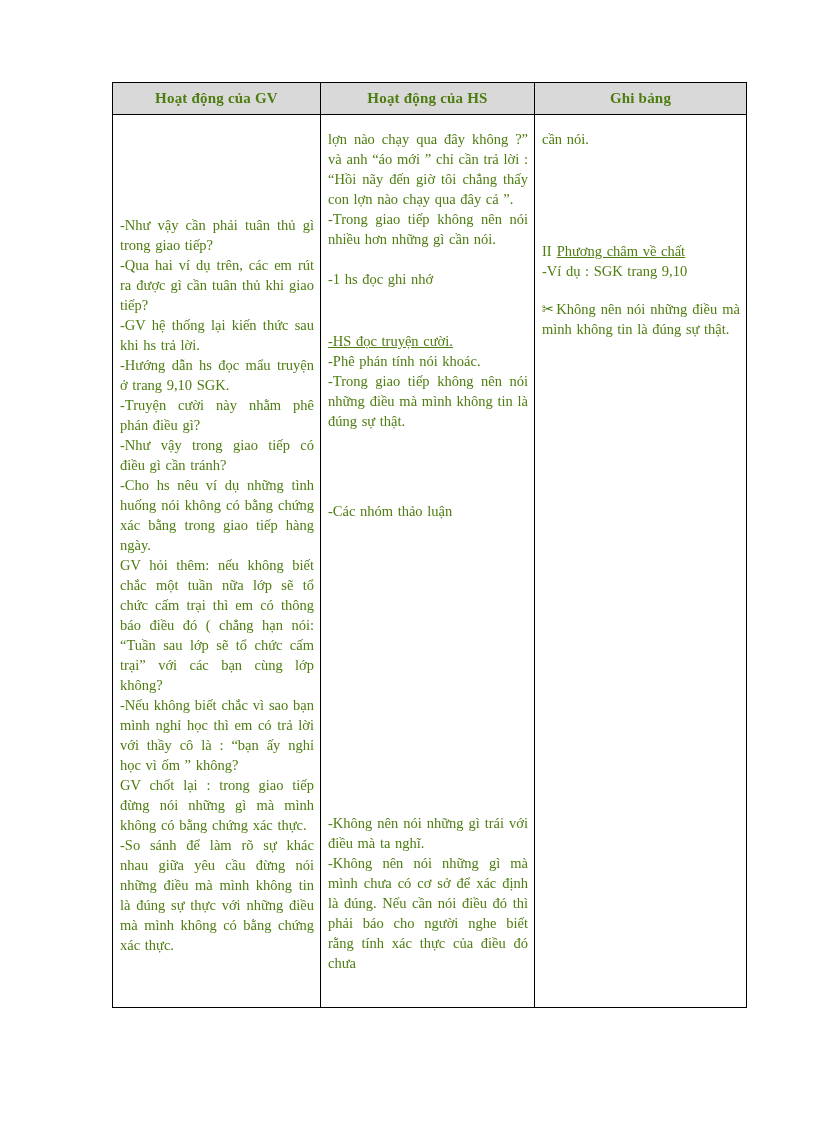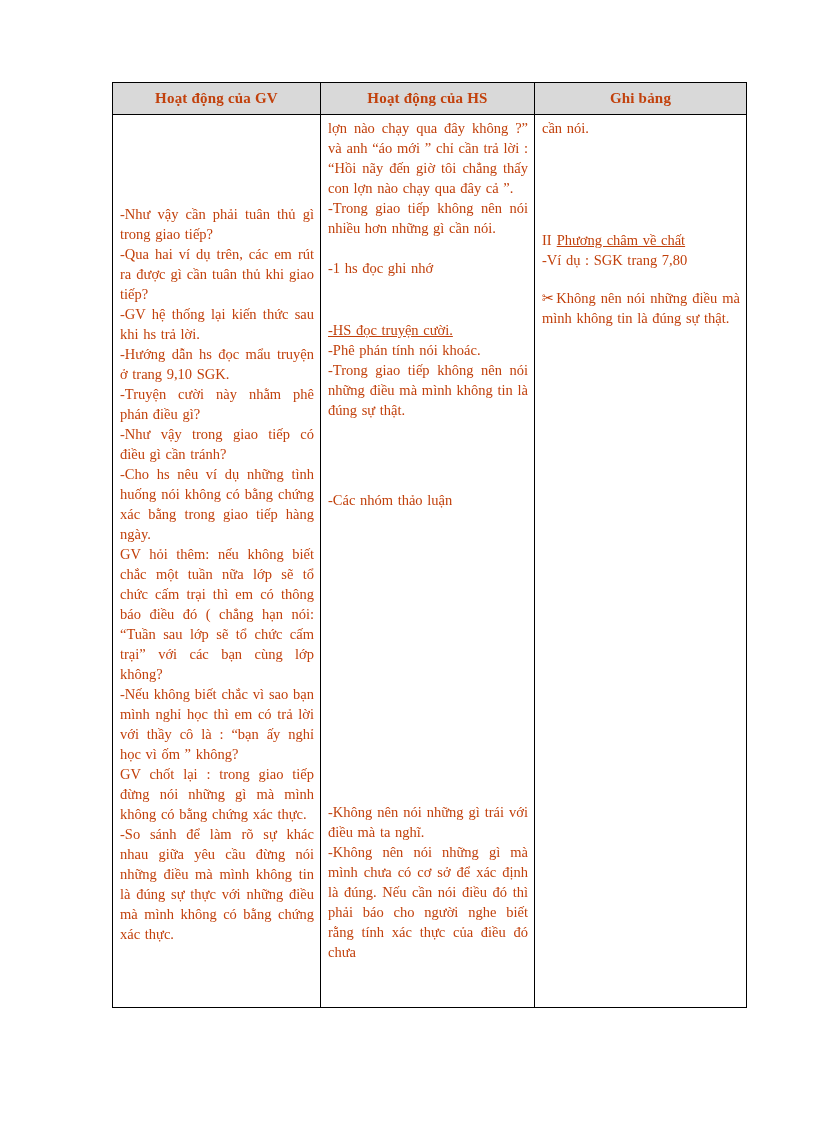--- a/index.html
+++ b/index.html
@@ -3,21 +3,21 @@
 <meta charset="utf-8">
 <style>
   * { margin: 0; padding: 0; box-sizing: border-box; }
   html, body { background: #ffffff; }
   .page {
     position: relative;
     width: 816px;
     height: 1123px;
     background: #ffffff;
     font-family: "Liberation Serif", serif;
-    color: #c2410c;
+    color: #4d7c0f;
     overflow: hidden;
   }
   table.lesson-table {
     position: absolute;
     left: 112px;
     top: 82px;
     width: 634px;
     border-collapse: collapse;
     table-layout: fixed;
   }
@@ -29,21 +29,21 @@
     background: #d9d9d9;
     font-weight: bold;
     font-size: 15px;
     text-align: center;
     vertical-align: middle;
     letter-spacing: 0.2px;
   }
   .lesson-table td.cell {
     height: 893px;
     vertical-align: top;
-    padding: 3px 6px 3px 7px;
+    padding: 14px 6px 3px 7px;
     font-size: 14.5px;
     line-height: 20px;
   }
   .p {
     text-align: justify;
     margin: 0;
     word-spacing: 1px;
   }
   
   .mt86  { margin-top: 86px; }
@@ -99,20 +99,20 @@
           <p class="p">-Phê phán tính nói khoác.</p>
           <p class="p">-Trong giao tiếp không nên nói những điều mà mình không tin là đúng sự thật.</p>
           <p class="p mt106">-Các nhóm thảo luận</p>
           <p class="p mt292">-Không nên nói những gì trái với điều mà ta nghĩ.</p>
           <p class="p">-Không nên nói những gì mà mình chưa có cơ sở để xác định là đúng. Nếu cần nói điều đó thì phải báo cho người nghe biết rằng tính xác thực của điều đó chưa</p>
         </td>
 
         <td class="cell">
           <p class="p">cần nói.</p>
           <p class="p mt210"><span class="heading-num">II</span><span class="u">Phương châm về chất</span></p>
-          <p class="p">-Ví dụ : SGK trang 7,80</p>
+          <p class="p">-Ví dụ : SGK trang 9,10</p>
           <p class="p mt18"><span class="note-marker">✂</span><span>Không nên nói những điều mà mình không tin là đúng sự thật.</span></p>
         </td>
 
       </tr>
     </tbody>
   </table>
 </div>
 
 </body></html>

